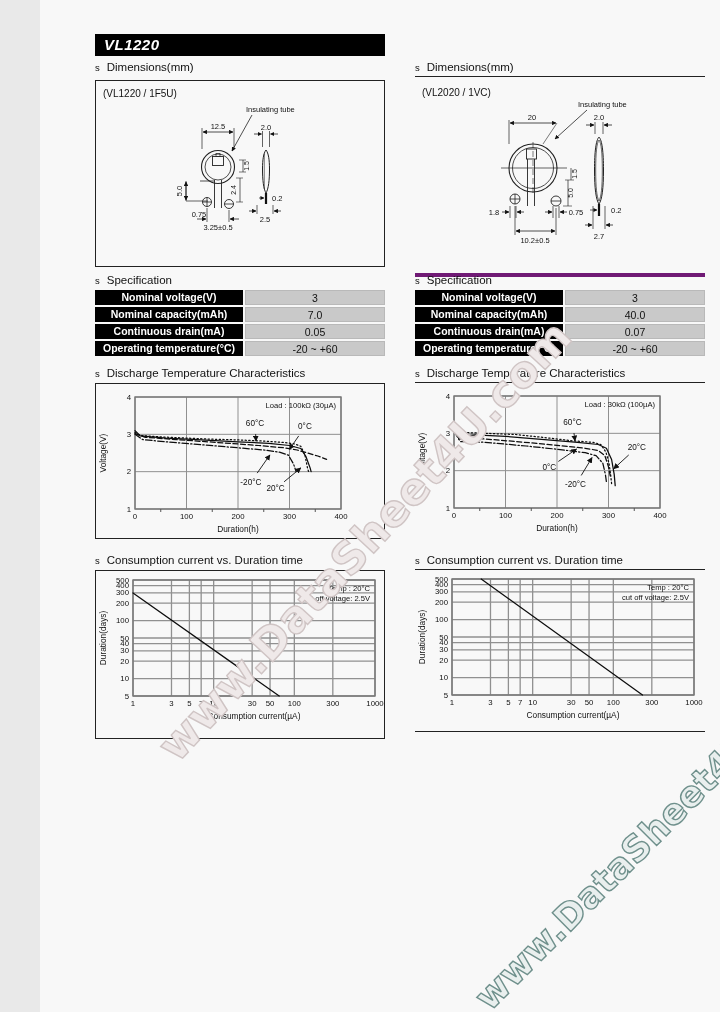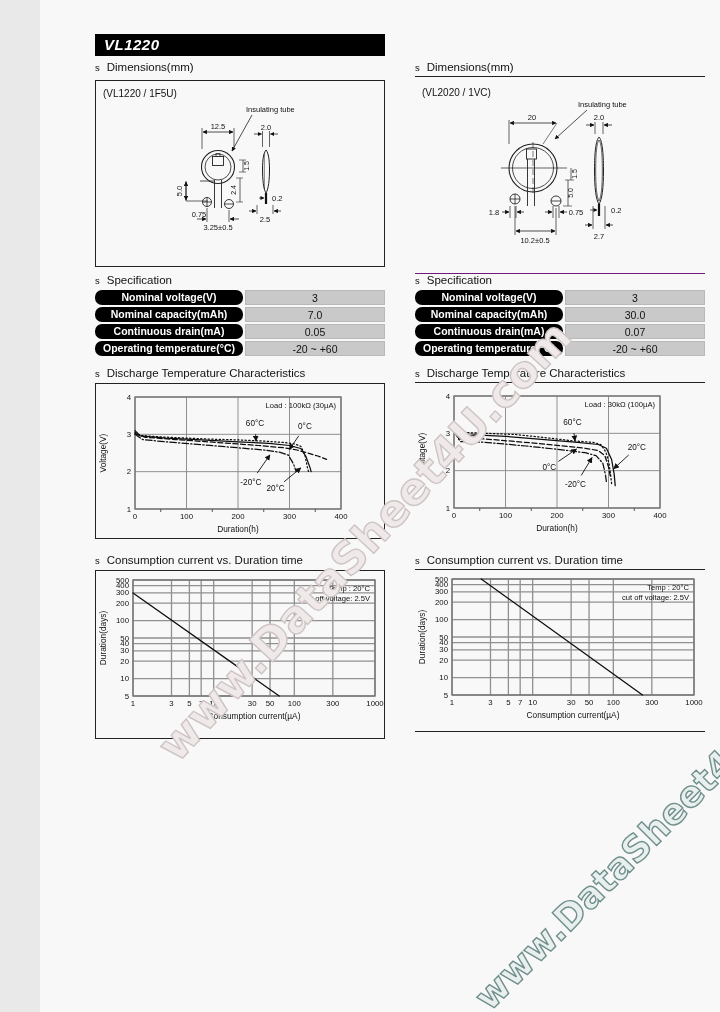--- a/index.html
+++ b/index.html
@@ -11,25 +11,25 @@
   .title-bar{position:absolute;top:0;left:0;right:0;height:22px;background:#000;color:#fff;
              font-weight:bold;font-style:italic;font-size:15px;line-height:22px;padding-left:9px;
              box-sizing:border-box;letter-spacing:.5px;}
   .heading{position:absolute;left:0;right:0;height:15px;font-size:11.5px;line-height:13px;
            display:flex;gap:7px;align-items:baseline;}
   .heading .bullet{font-size:9.5px;}
   .underlined{border-bottom:1px solid #222;}
   .h-dim{top:27px;} .h-spec{top:240px;} .h-dis{top:333px;} .h-con{top:520px;}
   .dim-wrap{position:absolute;left:0;right:0;top:46px;height:185px;}
   .col-left .dim-wrap{border:1px solid #222;text-align:center;}
-  .col-right .dim-wrap{height:193px;border-bottom:1px solid #701a75;}
+  .col-right .dim-wrap{height:193px;border-bottom:4px solid #701a75;}
   .spec-table{position:absolute;left:0;right:0;top:256px;}
   .spec-row{display:flex;margin-bottom:2px;}
   .spec-label{width:148px;background:#000;color:#fff;font-weight:bold;font-size:10.5px;
-              text-align:center;line-height:15px;height:15px;margin-right:2px;border-radius:7px;}
+              text-align:center;line-height:15px;height:15px;margin-right:2px;}
   .spec-value{flex:1;background:#c9c9c9;font-size:10.5px;text-align:center;line-height:15px;
               height:15px;border:1px solid #b9b9b9;box-sizing:border-box;}
   .chart-wrap{position:absolute;left:0;right:0;}
   .dis-wrap{top:349px;height:154px;}
   .con-wrap{top:536px;height:167px;}
   .col-left .chart-wrap{border:1px solid #222;}
   .col-right .con-wrap{height:161px;border-bottom:1px solid #222;}
   svg{display:block;}
   svg text{font-family:"Liberation Sans","DejaVu Sans",sans-serif;fill:#111;}
   .dim-svg{width:288px;height:100%;}
@@ -347,21 +347,21 @@
       <span class="bullet">s</span>
       <span>Specification</span>
     </div>
     <div class="spec-table">
         <div class="spec-row">
           <div class="spec-label">Nominal voltage(V)</div>
           <div class="spec-value">3</div>
         </div>
         <div class="spec-row">
           <div class="spec-label">Nominal capacity(mAh)</div>
-          <div class="spec-value">30.0</div>
+          <div class="spec-value">40.0</div>
         </div>
         <div class="spec-row">
           <div class="spec-label">Continuous drain(mA)</div>
           <div class="spec-value">0.07</div>
         </div>
         <div class="spec-row">
           <div class="spec-label">Operating temperature(°C)</div>
           <div class="spec-value">-20 ~ +60</div>
         </div>
       </div>

